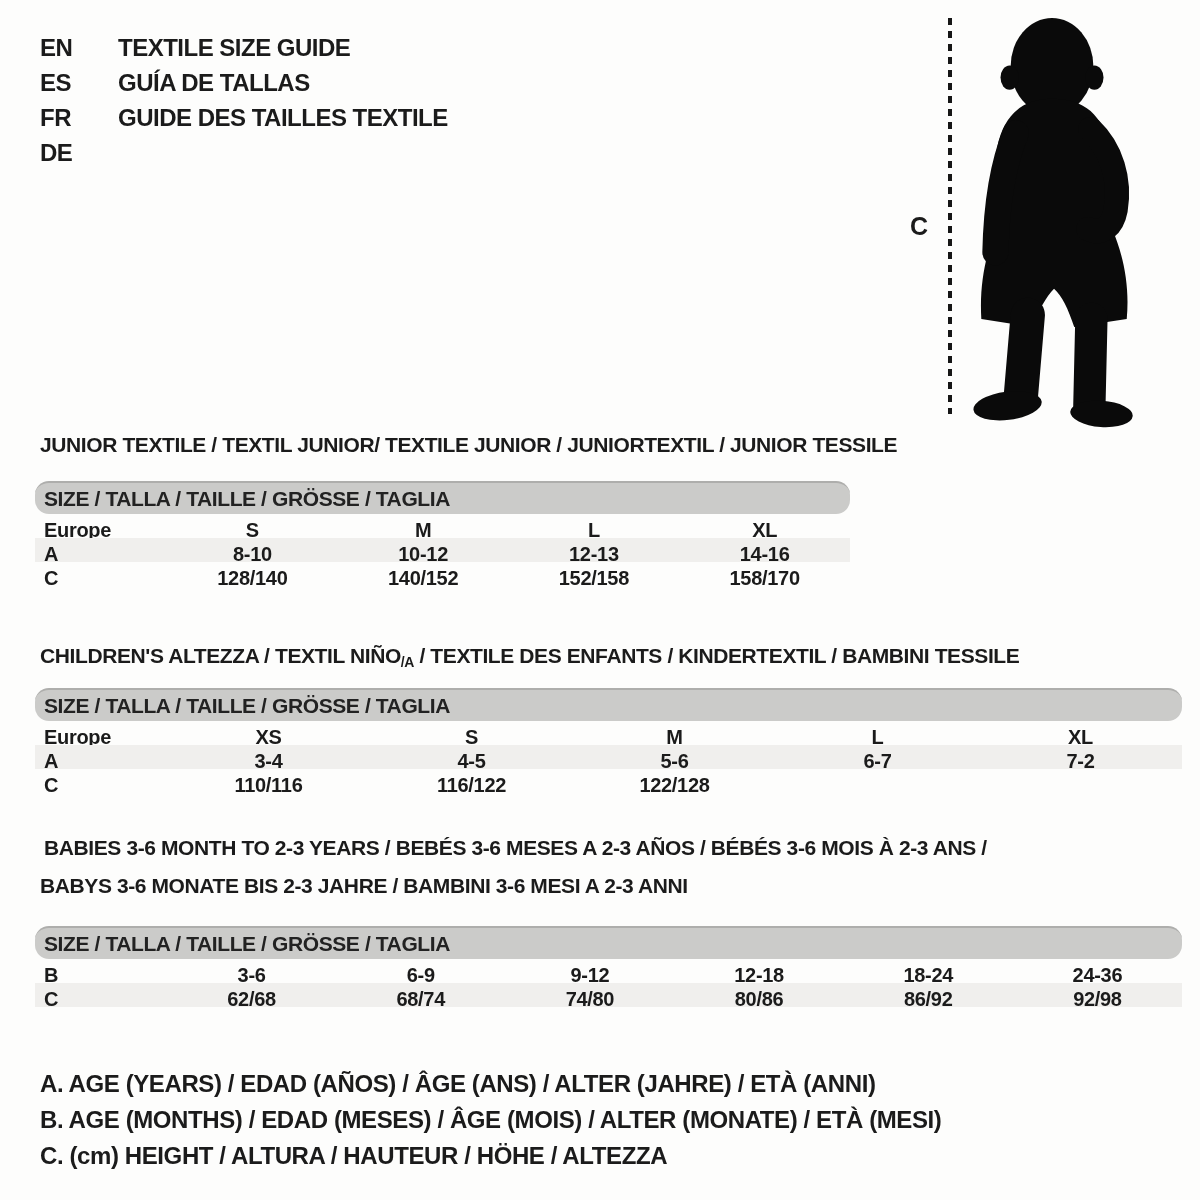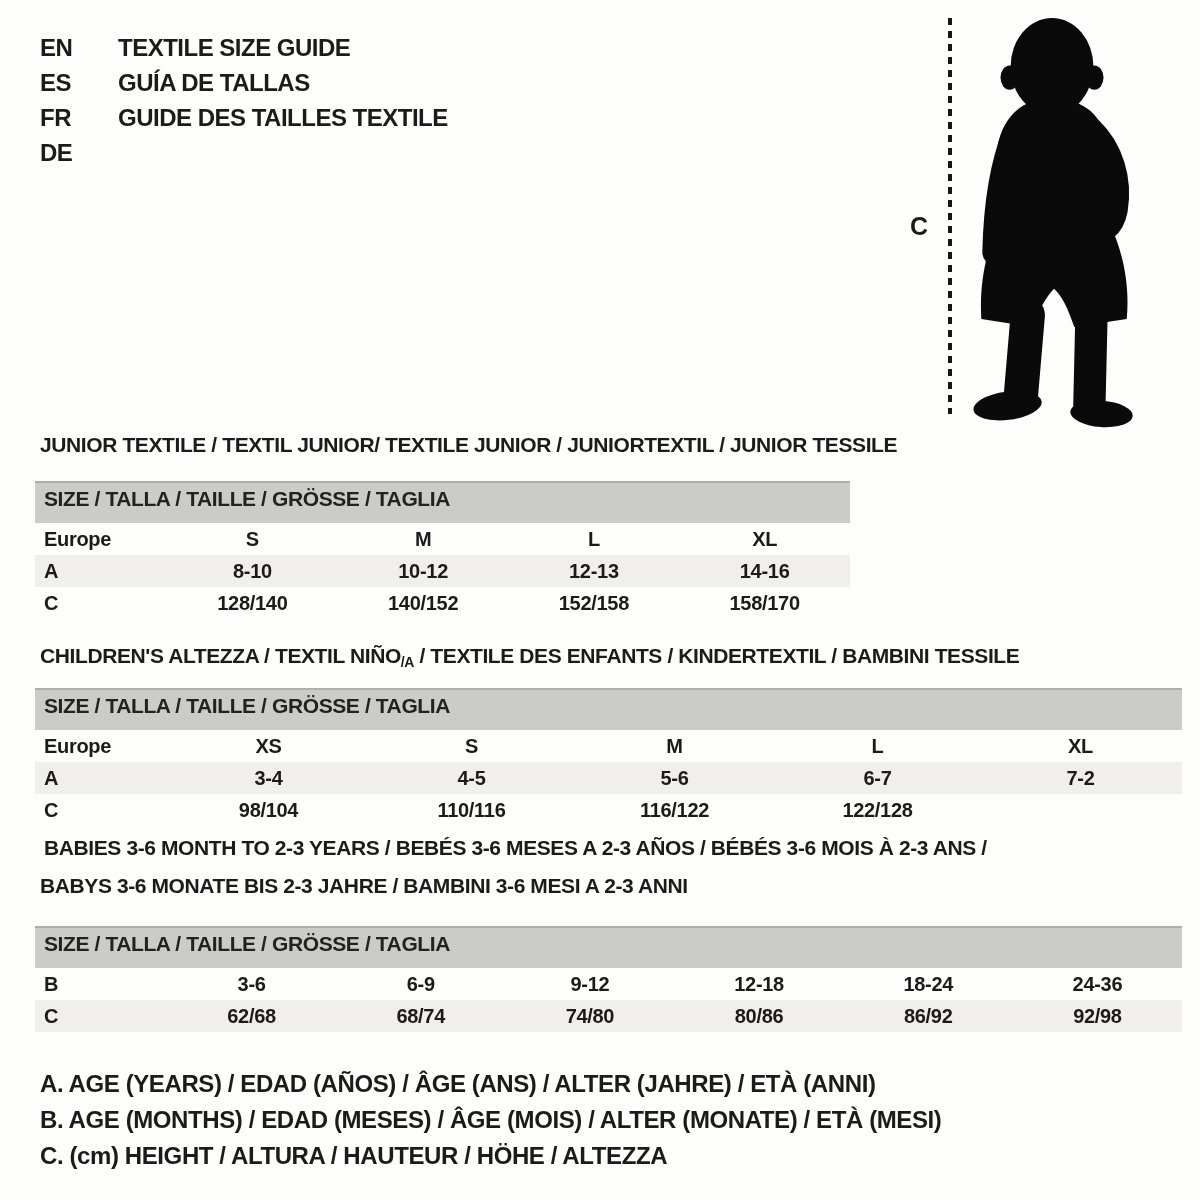--- a/index.html
+++ b/index.html
@@ -35,28 +35,29 @@
   .measure-label{left:910px;top:212px;font-size:25px;}
   .toddler{left:960px;top:14px;}
 
   
   .sec-title{font-size:21px;letter-spacing:-0.4px;white-space:nowrap;}
   .sec-title .sub{font-size:14px;vertical-align:-4px;}
 
   
   .size-table{background:transparent;}
   .bar{
-    height:42px;line-height:31px;
+    height:33px;line-height:31px;
     background:var(--bar-bg);
     border-top:2px solid var(--bar-edge);
     padding-left:9px;
     font-size:21px;letter-spacing:-0.4px;
     color:#222;
-  }
-  .t-row{display:grid;height:32px;}
+    border-radius:14px;
+  }
+  .t-row{display:grid;height:24px;}
   .row-4{grid-template-columns:132px repeat(4,1fr);}
   .row-5{grid-template-columns:132px repeat(5,1fr);}
   .row-6{grid-template-columns:132px repeat(6,1fr);}
   .t-row.shaded{background:var(--alt-row);}
   .cell{
     font-size:20px;letter-spacing:-0.3px;
     text-align:center;line-height:32px;
     overflow:hidden;white-space:nowrap;
   }
   .cell.lbl{text-align:left;padding-left:9px;}
@@ -154,21 +155,20 @@
   <div class="t-row row-5 shaded">
     <div class="cell lbl">A</div>
     <div class="cell">3-4</div>
     <div class="cell">4-5</div>
     <div class="cell">5-6</div>
     <div class="cell">6-7</div>
     <div class="cell">7-2</div>
   </div>
   <div class="t-row row-5">
     <div class="cell lbl">C</div>
-    <div class="cell">98/104</div>
     <div class="cell">110/116</div>
     <div class="cell">116/122</div>
     <div class="cell">122/128</div>
   </div>
 </div>
 
 <div class="abs sec-title" style="left:44px;top:836px;">BABIES 3-6 MONTH TO 2-3 YEARS / BEBÉS 3-6 MESES A 2-3 AÑOS / BÉBÉS 3-6 MOIS À 2-3 ANS /</div>
 <div class="abs sec-title" style="left:40px;top:874px;">BABYS 3-6 MONATE BIS 2-3 JAHRE / BAMBINI 3-6 MESI A 2-3 ANNI</div>
 <div class="abs size-table" style="left:35px;top:926px;width:1147px;">
   <div class="bar">SIZE / TALLA / TAILLE / GRÖSSE / TAGLIA</div>

